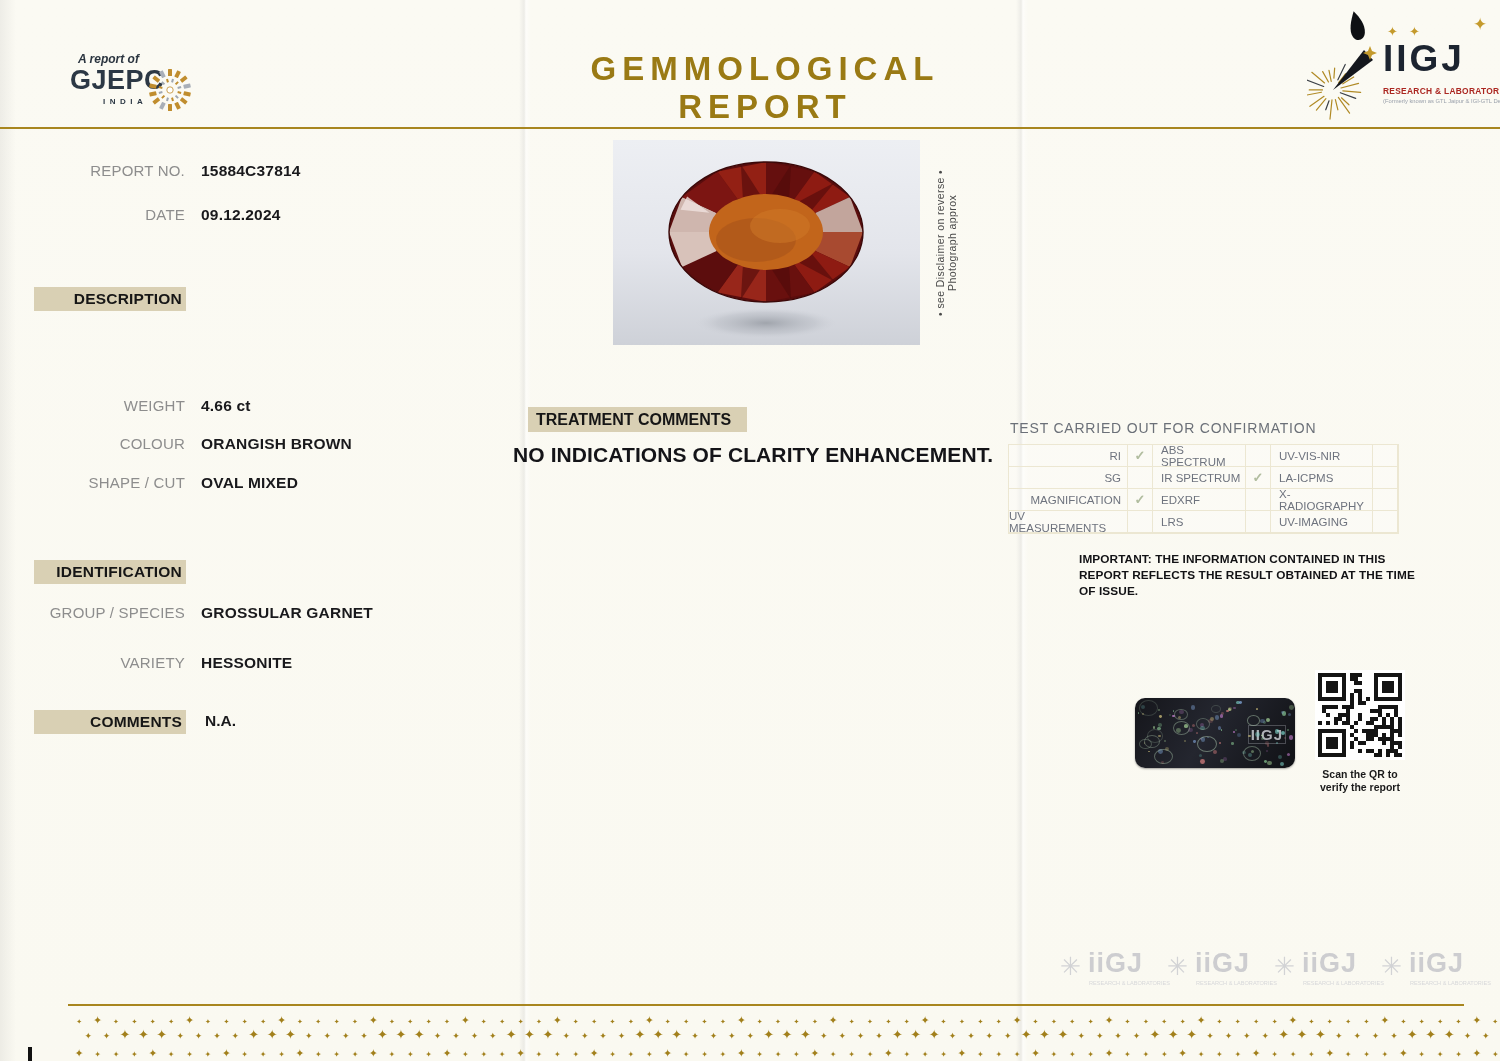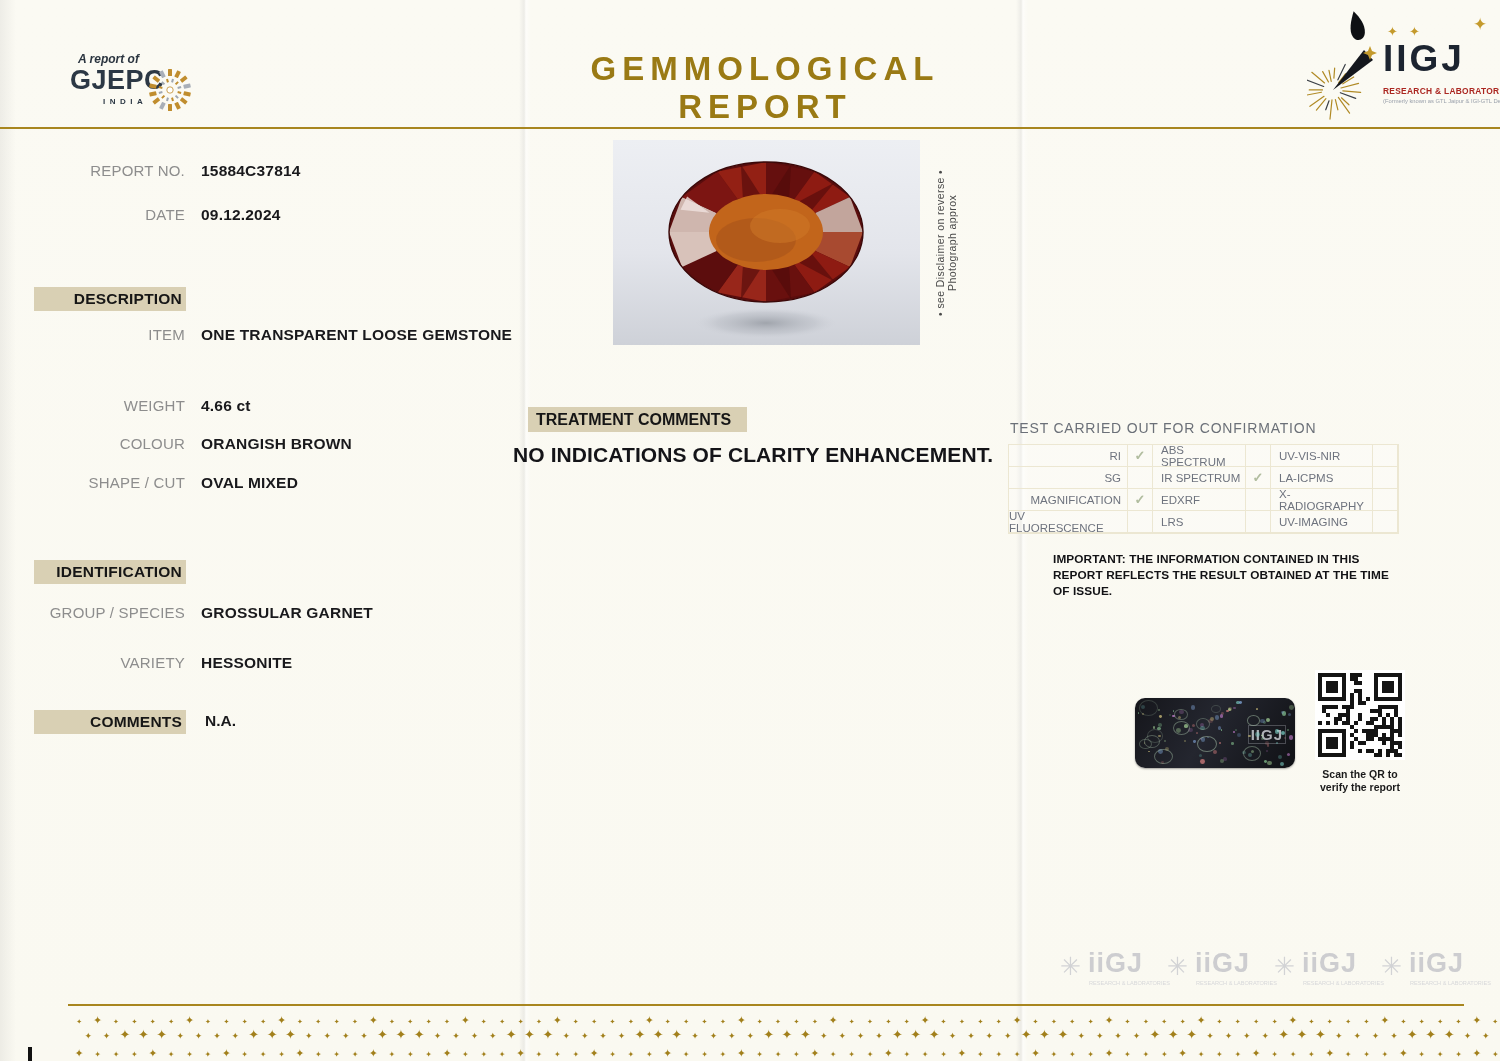--- a/index.html
+++ b/index.html
@@ -58,21 +58,21 @@
   .tests-head{position:absolute;left:1010px;top:420px;font-size:14px;color:#6b7078;letter-spacing:.8px;}
   .ttable{position:absolute;left:1008px;top:444px;display:grid;
     grid-template-columns:119px 25px 93px 25px 102px 25px;grid-auto-rows:22px;
     border:1px solid #ece7d2;background:rgba(255,255,255,.25);}
   .tc{border-right:1px solid #ece7d2;border-bottom:1px solid #ece7d2;
     font-size:11.5px;color:#6e737e;display:flex;align-items:center;box-sizing:border-box;}
   .tc.r{justify-content:flex-end;padding-right:6px;}
   .tc.l{padding-left:8px;}
   .tc.k{justify-content:center;color:#b1bd9f;font-size:13px;font-weight:bold;}
 
-  .important{position:absolute;left:1053px;top:551px;width:348px;font-size:11.8px;
+  .important{position:absolute;left:1079px;top:551px;width:348px;font-size:11.8px;
     font-weight:bold;color:#121215;line-height:16px;letter-spacing:.1px;}
 
   
   .holo{position:absolute;left:1135px;top:698px;width:160px;height:70px;border-radius:10px;
     background:linear-gradient(120deg,#15161b 0%,#24262f 45%,#101115 100%);overflow:hidden;
     box-shadow:0 1px 2px rgba(0,0,0,.35);}
   .holo .holo-label{position:absolute;right:9px;top:27px;font-size:15px;font-weight:bold;
     letter-spacing:1px;color:#c9ccd3;opacity:.85;border:1px solid rgba(200,204,212,.35);padding:0 2px;}
   .qr{position:absolute;left:1315px;top:670px;width:90px;height:90px;background:#ffffff;
     padding:3px;box-sizing:border-box;}
@@ -182,24 +182,20 @@
   <div class="frow" style="top:162px;">
     <span class="lbl">REPORT NO.</span>
     <span class="val">15884C37814</span>
   </div>
   <div class="frow" style="top:206px;">
     <span class="lbl">DATE</span>
     <span class="val">09.12.2024</span>
   </div>
 
   <div class="shead" style="top:287px;">DESCRIPTION</div>
-  <div class="frow" style="top:326px;">
-    <span class="lbl">ITEM</span>
-    <span class="val">ONE TRANSPARENT LOOSE GEMSTONE</span>
-  </div>
   <div class="frow" style="top:397px;">
     <span class="lbl">WEIGHT</span>
     <span class="val">4.66 ct</span>
   </div>
   <div class="frow" style="top:435px;">
     <span class="lbl">COLOUR</span>
     <span class="val">ORANGISH BROWN</span>
   </div>
   <div class="frow" style="top:474px;">
     <span class="lbl">SHAPE / CUT</span>
@@ -278,21 +274,21 @@
     <div class="tc l">LA-ICPMS</div>
     <div class="tc k"></div>
 
     <div class="tc r">MAGNIFICATION</div>
     <div class="tc k">✓</div>
     <div class="tc l">EDXRF</div>
     <div class="tc k"></div>
     <div class="tc l">X-RADIOGRAPHY</div>
     <div class="tc k"></div>
 
-    <div class="tc r">UV FLUORESCENCE</div>
+    <div class="tc r">UV MEASUREMENTS</div>
     <div class="tc k"></div>
     <div class="tc l">LRS</div>
     <div class="tc k"></div>
     <div class="tc l">UV-IMAGING</div>
     <div class="tc k"></div>
   </div>
 
   <div class="important"><span>IMPORTANT:</span> <span>THE INFORMATION CONTAINED IN THIS REPORT REFLECTS THE RESULT OBTAINED AT THE TIME OF ISSUE.</span></div>
 
   <div class="holo">

